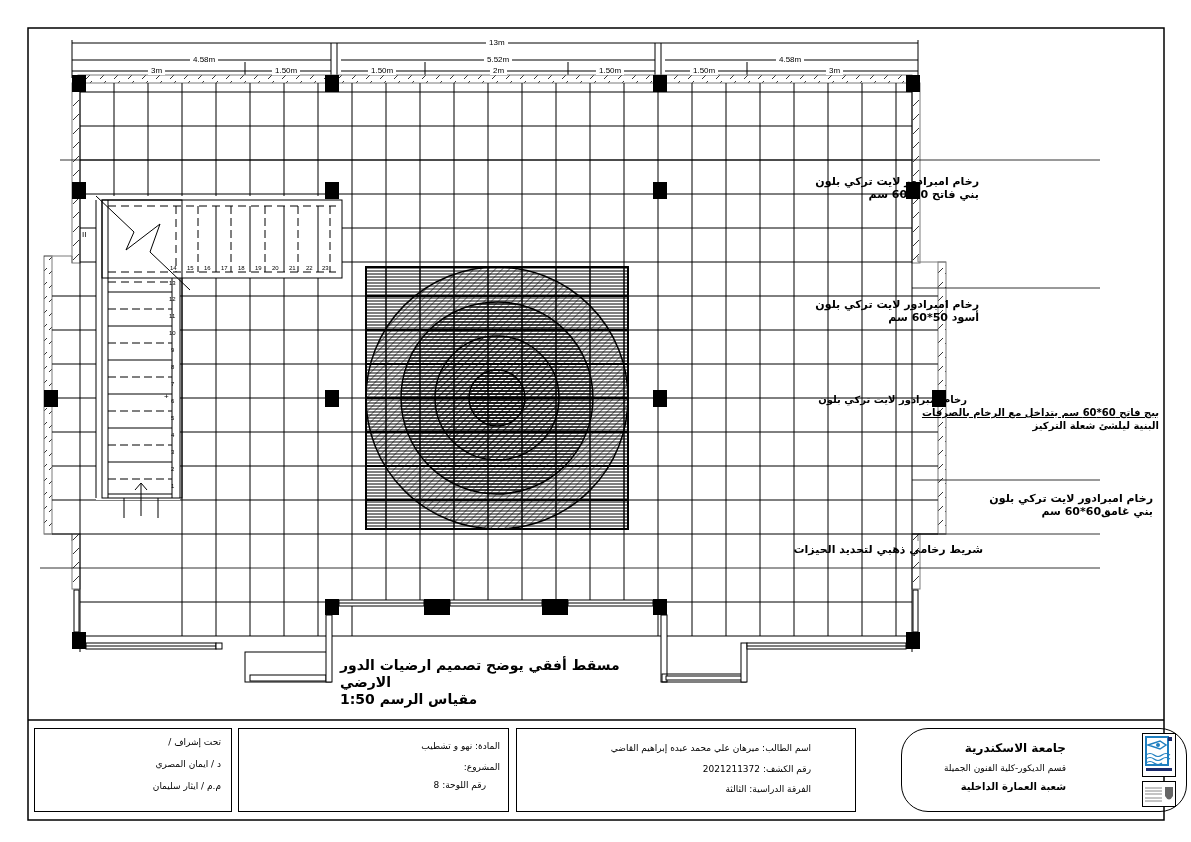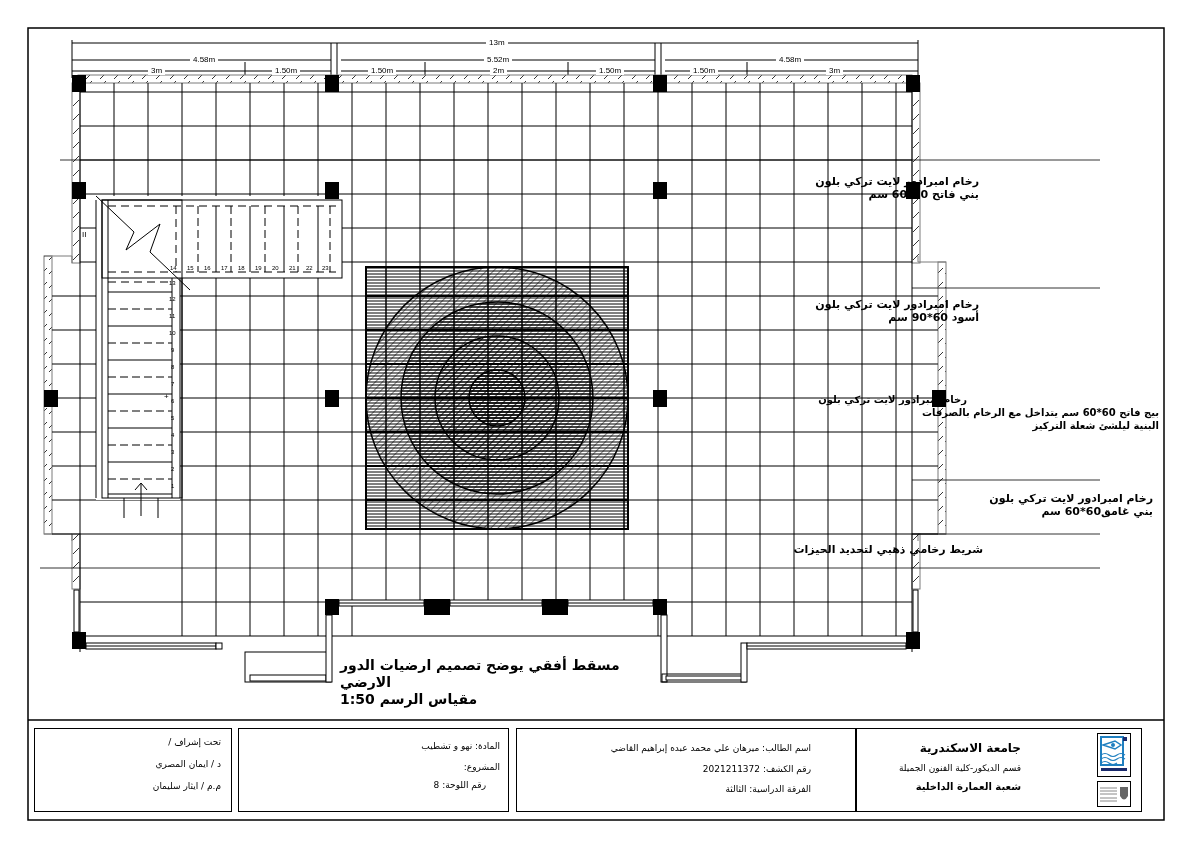--- a/index.html
+++ b/index.html
@@ -280,25 +280,25 @@
 <span class="label step-num" style="left:169px;top:280px;">13</span>
 <span class="label step-num" style="left:164px;top:392px;font-size:8px;">+</span>
 <span class="label" style="left:82px;top:230px;font-size:8px;font-family:'Liberation Sans',sans-serif;">II</span>
 
 <div class="note" style="right:212px;top:175px;width:230px;">
   <div>رخام امبرادور لايت تركي بلون</div>
   <div>بني فاتح 60*60 سم</div>
 </div>
 <div class="note" style="right:212px;top:298px;width:230px;">
   <div>رخام امبرادور لايت تركي بلون</div>
-  <div>أسود 60*90 سم</div>
+  <div>أسود 50*60 سم</div>
 </div>
 <div class="note" style="right:32px;top:393px;width:240px;font-size:10px;">
   <div style="padding-right:192px;white-space:nowrap;">رخام امبرادور لايت تركي بلون</div>
-  <div style="white-space:nowrap;">بيج فاتح 60*60 سم يتداخل مع الرخام بالصرفات</div>
+  <div style="white-space:nowrap;text-decoration:underline;">بيج فاتح 60*60 سم يتداخل مع الرخام بالصرفات</div>
   <div style="white-space:nowrap;">البنية ليلشئ شعلة التركيز</div>
 </div>
 <div class="note" style="right:38px;top:492px;width:230px;">
   <div>رخام امبرادور لايت تركي بلون</div>
   <div>بني غامق60*60 سم</div>
 </div>
 <div class="note" style="right:208px;top:543px;width:240px;">
   <div>شريط رخامي ذهبي لتحديد الحيزات</div>
 </div>
 
@@ -315,21 +315,21 @@
 <div class="title-block" style="left:238px;top:728px;width:271px;height:84px;">
   <div class="tb-line" style="right:8px;top:12px;">المادة: نهو و تشطيب</div>
   <div class="tb-line" style="right:8px;top:33px;margin-left:12px;">المشروع:</div>
   <div class="tb-line" style="right:22px;top:51px;">رقم اللوحة: 8</div>
 </div>
 <div class="title-block" style="left:516px;top:728px;width:340px;height:84px;">
   <div class="tb-line" style="right:44px;top:14px;">اسم الطالب: ميرهان علي محمد عبده إبراهيم القاضي</div>
   <div class="tb-line" style="right:44px;top:35px;">رقم الكشف: 2021211372</div>
   <div class="tb-line" style="right:44px;top:55px;">الفرقة الدراسية: الثالثة</div>
 </div>
-<div class="title-block" style="left:856px;top:728px;width:286px;height:84px;">
+<div class="title-block" style="left:901px;top:728px;width:286px;height:84px;border-radius:27px;">
   <div class="tb-line" style="right:120px;top:12px;font-size:12px;font-weight:bold;">جامعة الاسكندرية</div>
   <div class="tb-line" style="right:120px;top:34px;">قسم الديكور-كلية الفنون الجميلة</div>
   <div class="tb-line" style="right:120px;top:52px;font-size:10px;font-weight:bold;">شعبة العمارة الداخلية</div>
   <svg style="position:absolute;left:240px;top:4px;" width="34" height="44" viewBox="0 0 34 44">
     <rect x="0.5" y="0.5" width="33" height="43" fill="#fff" stroke="#000"></rect>
     <rect x="4" y="4" width="22" height="28" fill="none" stroke="#1f7fc0" stroke-width="2"></rect>
     <path d="M6 12 L18 8 L24 12 L18 16 Z" fill="none" stroke="#1f7fc0" stroke-width="1.5"></path>
     <circle cx="16" cy="12" r="2" fill="#1f7fc0"></circle>
     <rect x="26" y="4" width="4" height="4" fill="#1a2a6c"></rect>
     <path d="M4 22 q4 -3 8 0 t8 0 t8 0 M4 26 q4 -3 8 0 t8 0 t8 0 M4 30 q4 -3 8 0 t8 0" fill="none" stroke="#1f7fc0" stroke-width="1.2"></path>

